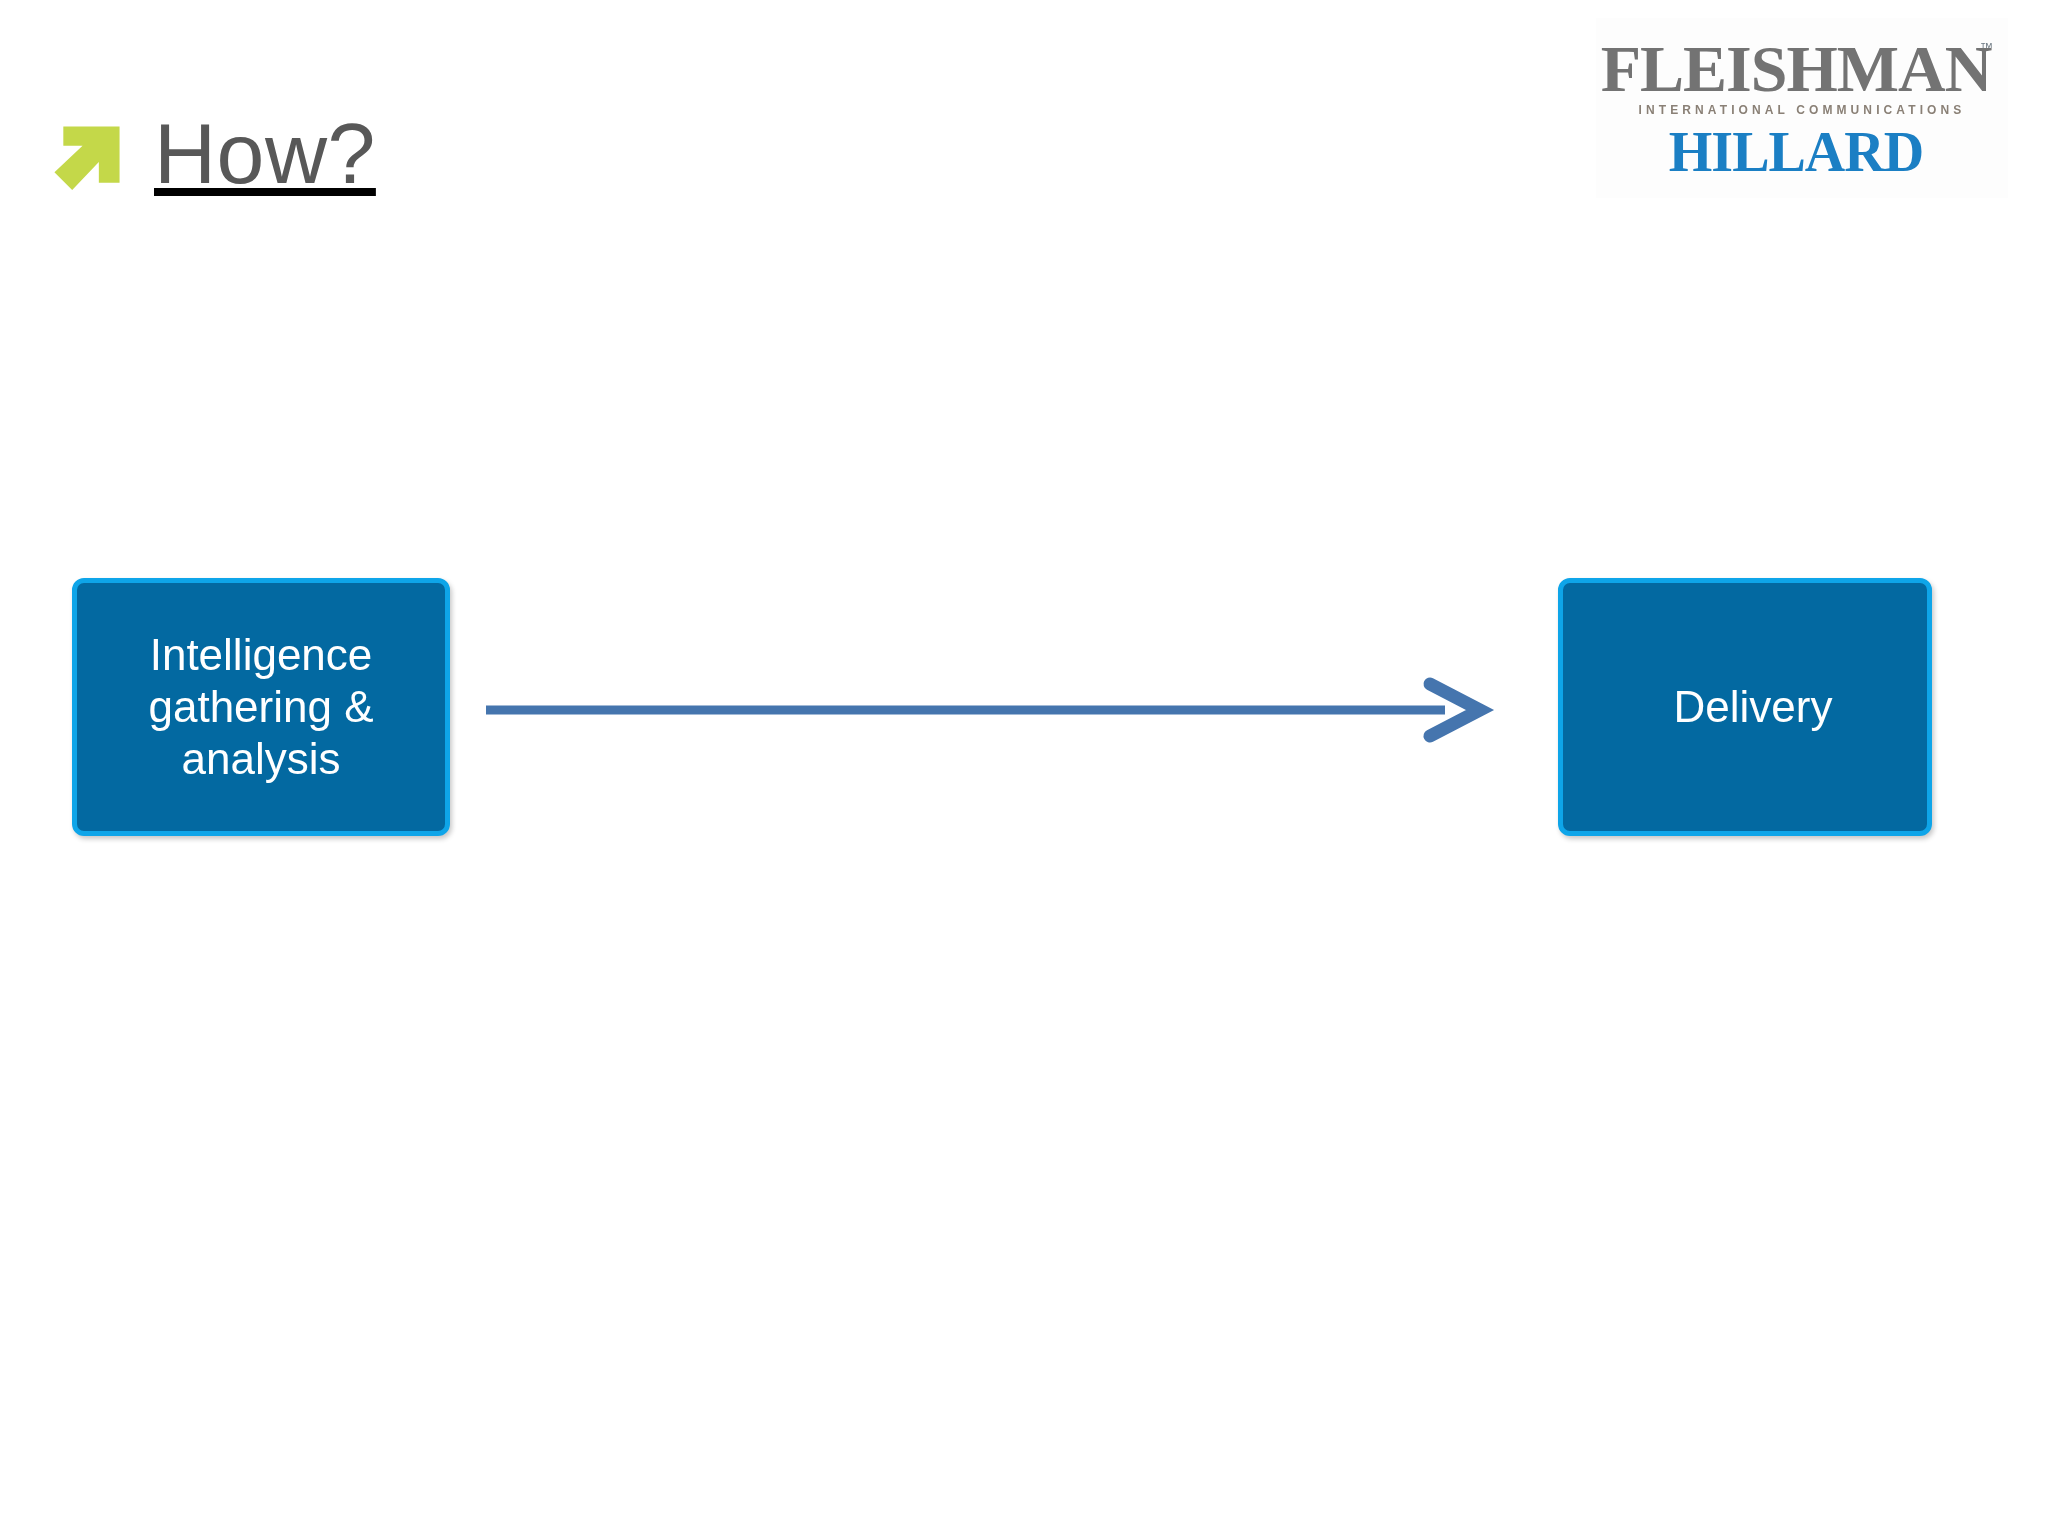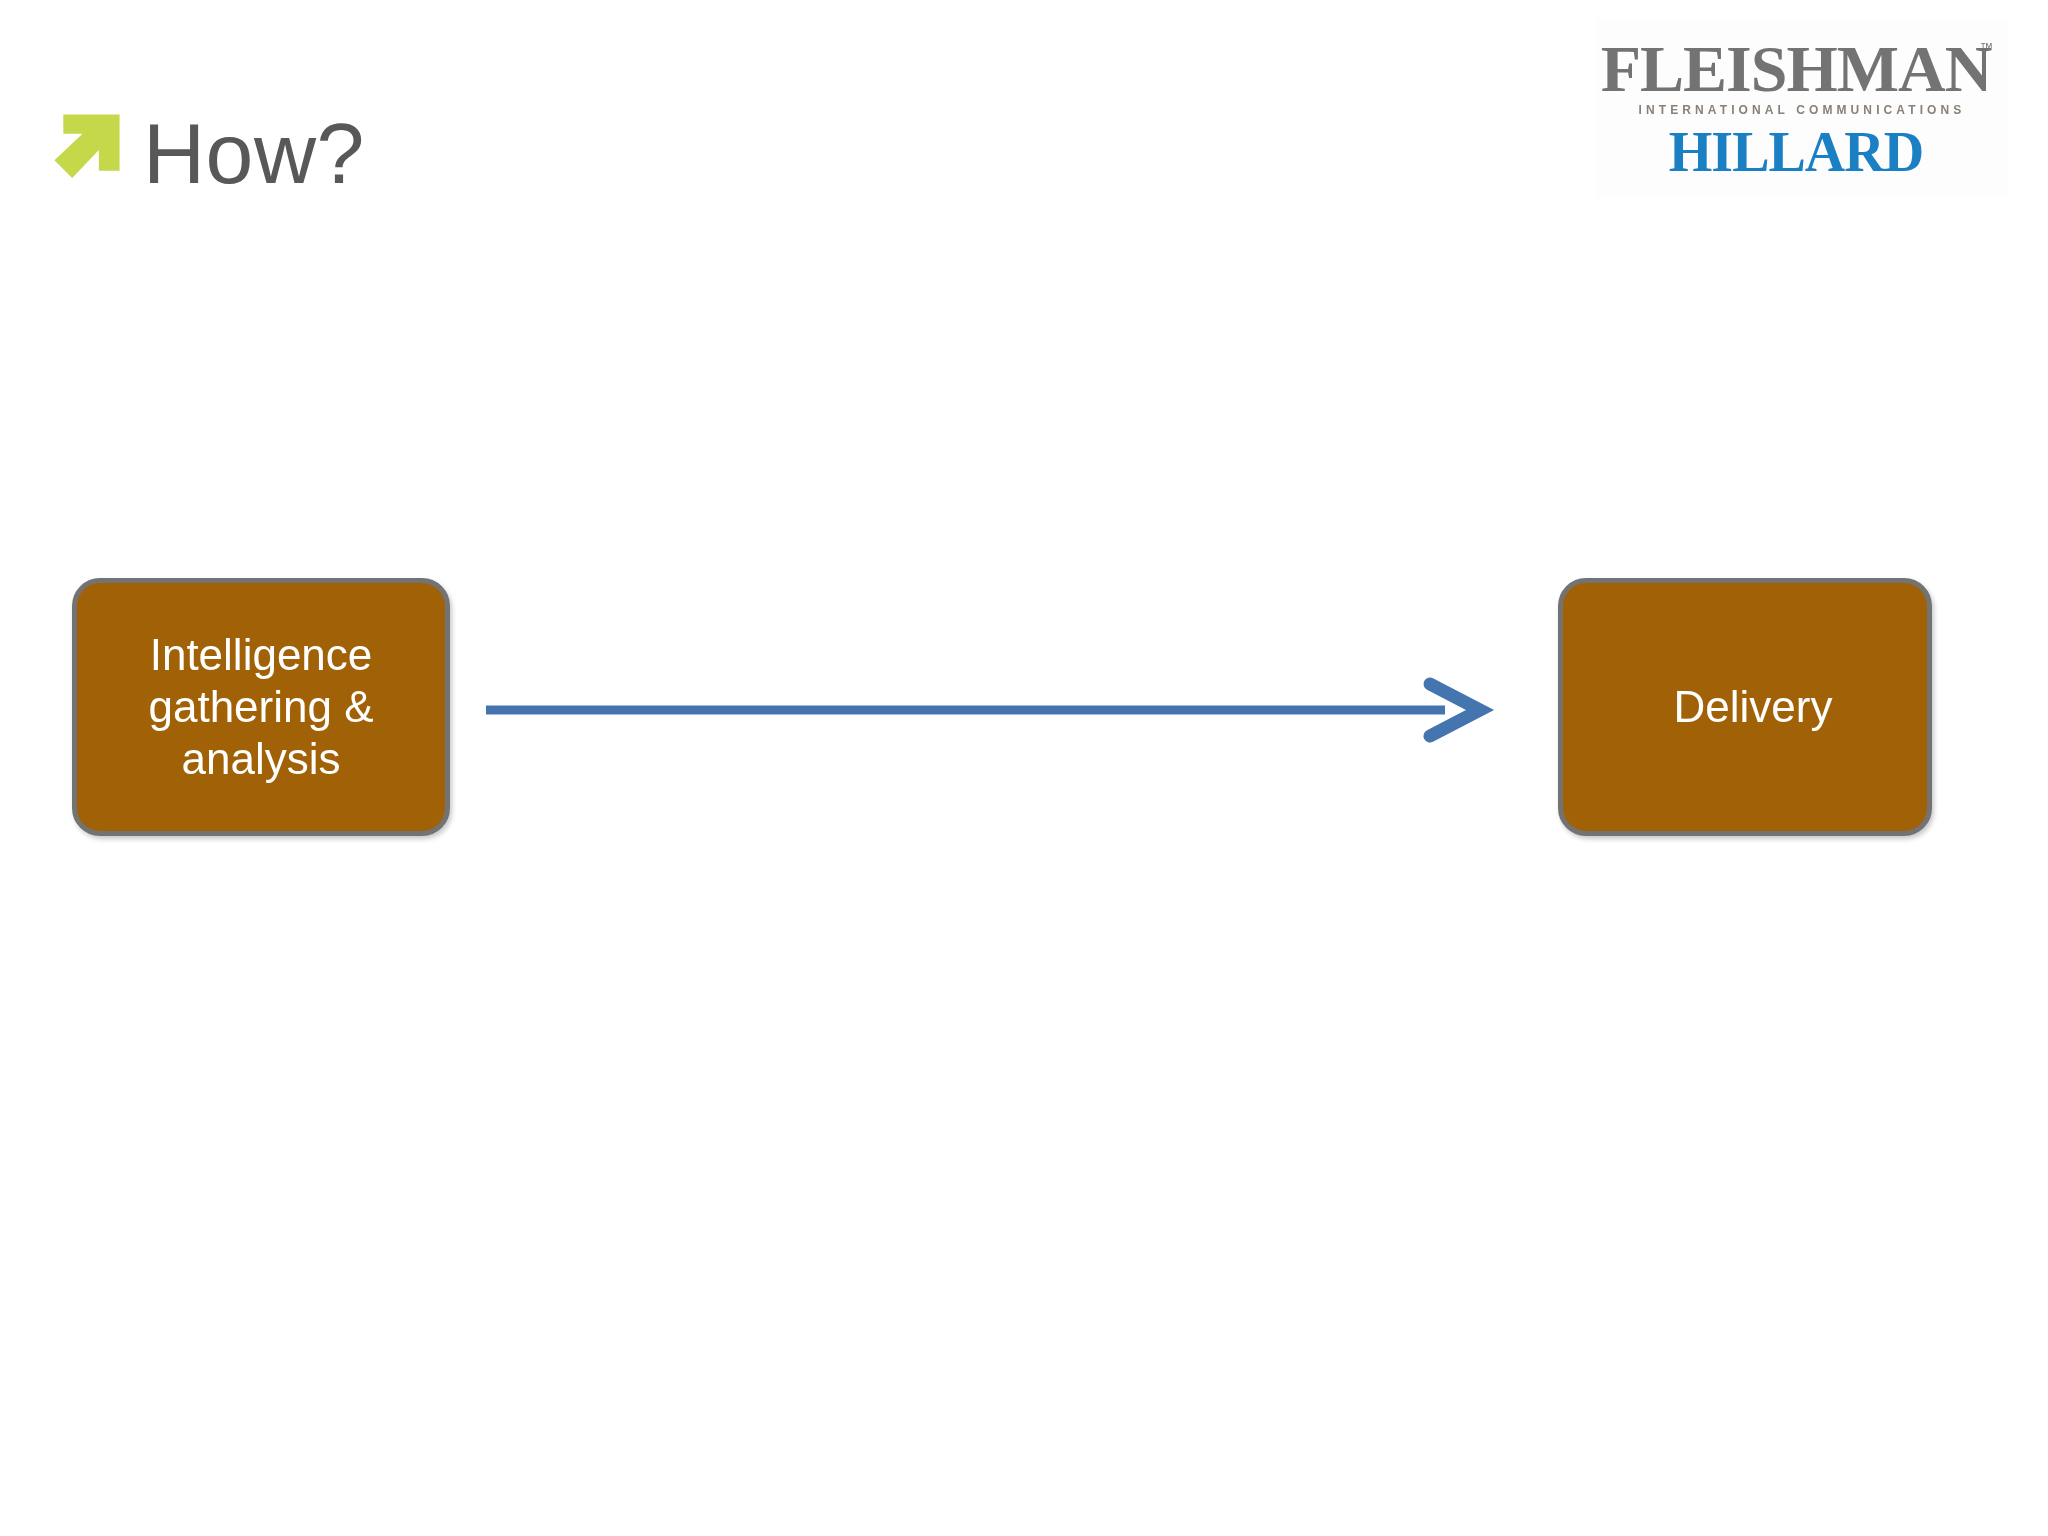--- a/index.html
+++ b/index.html
@@ -17,22 +17,23 @@
     background: #ffffff;
     overflow: hidden;
   }
 
   
   #title-block {
     position: absolute;
     left: 50px;
     top: 110px;
     display: flex;
-    align-items: flex-start;
-    gap: 19px;
+    align-items: flex-end;
+    gap: 30px;
+    text-decoration: underline;
   }
   #title-arrow-icon {
     width: 74px;
     height: 74px;
     flex: 0 0 auto;
     display: block;
   }
   #page-title {
     font-family: "Liberation Sans", sans-serif;
     font-size: 86px;
@@ -101,23 +102,23 @@
     color: #1b7fc4;
     letter-spacing: -1px;
     text-align: center;
     white-space: nowrap;
   }
 
   
   .flow-box {
     position: absolute;
     box-sizing: border-box;
-    background: #a16207;
-    border: 5px solid #737373;
-    border-radius: 28px;
+    background: #0369a1;
+    border: 5px solid #0ea5e9;
+    border-radius: 12px;
     display: flex;
     align-items: center;
     justify-content: center;
     box-shadow: 2px 3px 5px rgba(0,0,0,0.22);
   }
   .flow-box-label {
     color: #ffffff;
     font-family: "Liberation Sans", sans-serif;
     font-size: 44px;
     font-weight: 400;

